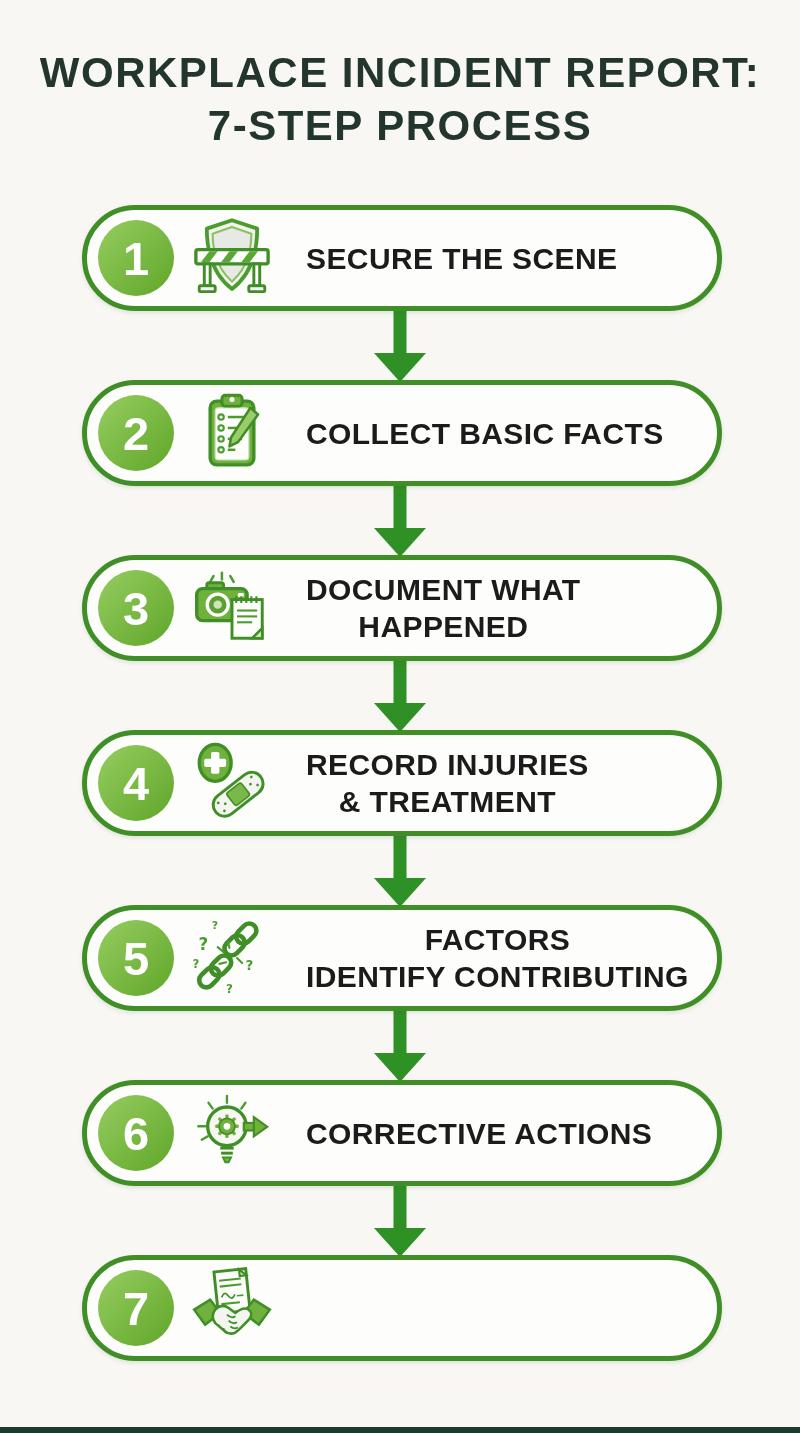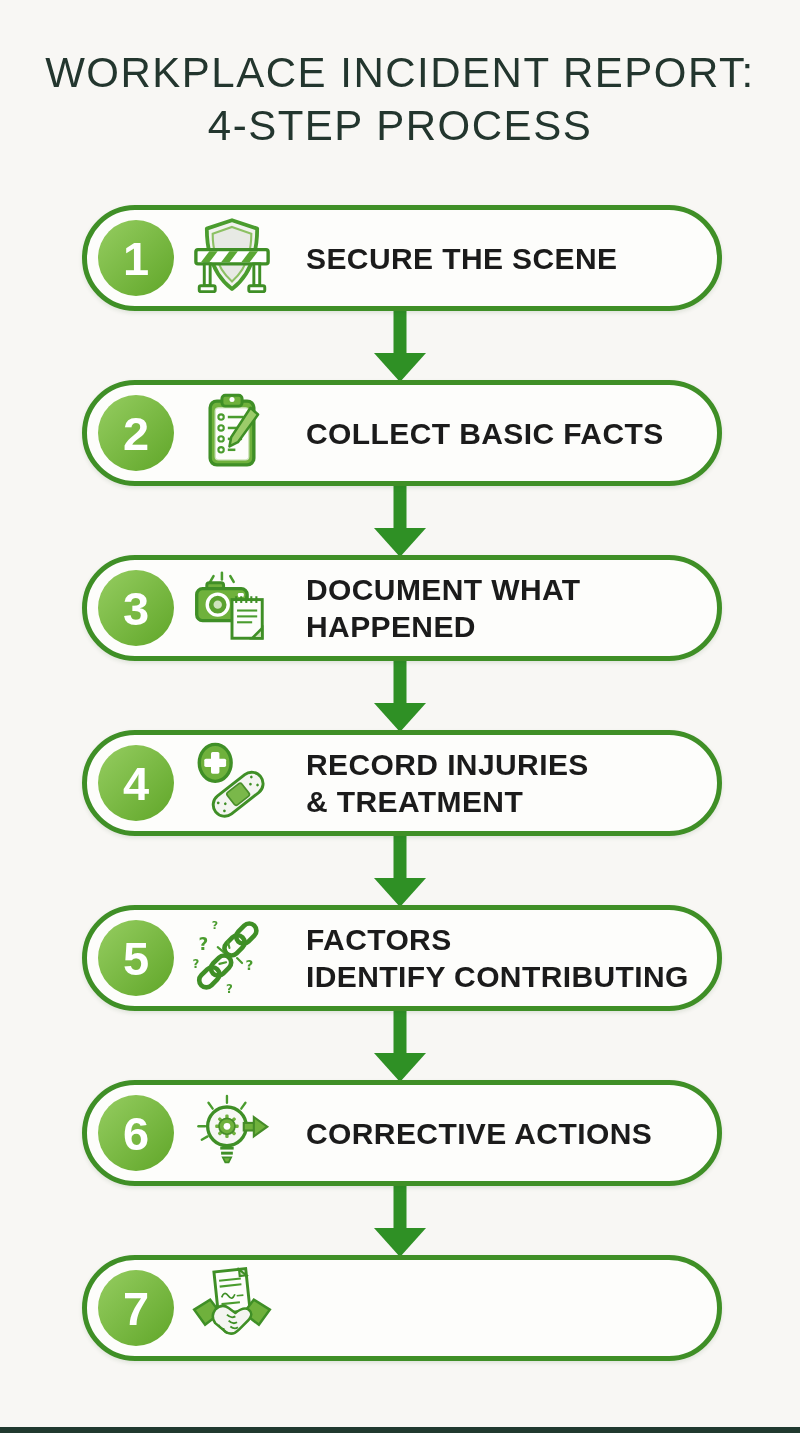--- a/index.html
+++ b/index.html
@@ -3,50 +3,50 @@
 <meta charset="utf-8">
 <style>
   html,body{margin:0;padding:0;}
   .canvas{
     position:relative;width:800px;height:1433px;overflow:hidden;
     background:#f8f7f4;
     font-family:"Liberation Sans",sans-serif;
   }
   .title{
     position:absolute;top:46px;left:0;width:100%;text-align:center;
-    color:#23362e;font-weight:normal;font-size:42px;line-height:53px;letter-spacing:1.5px;
+    color:#23362e;font-weight:bold;font-size:42px;line-height:53px;letter-spacing:1.5px;
   }
   .step{position:absolute;left:82px;width:640px;height:106px;z-index:2;}
   .pill{
     box-sizing:border-box;width:100%;height:100%;
     border:5px solid #3f8f26;border-radius:56px;background:#fdfdfb;
     display:flex;align-items:center;
     box-shadow:0 2px 4px rgba(40,80,30,.12);
   }
   .num{
     width:76px;height:76px;border-radius:50%;flex:none;
     background:linear-gradient(135deg,#90c95b 10%,#68ac31 85%);
     margin-left:11px;display:flex;align-items:center;justify-content:center;
   }
   .num span{color:#ffffff;font-size:47px;font-weight:bold;}
   .icon-box{width:88px;height:94px;margin-left:14px;flex:none;display:flex;align-items:center;justify-content:center;}
   .label{
     margin-left:30px;display:flex;flex-direction:column;justify-content:center;
-    font-weight:bold;font-size:30px;line-height:37px;letter-spacing:.4px;color:#1b1b1b;
+    font-weight:bold;font-size:30px;line-height:37px;letter-spacing:.4px;color:#1b1b1b;align-items:center;
   }
   .arrow{position:absolute;left:373px;z-index:1;height:72px;}
   .footer-bar{position:absolute;bottom:0;left:0;width:100%;height:6px;background:#20392f;}
 </style>
 </head>
 <body>
 
 <div class="canvas">
   <div class="title">
     <div>WORKPLACE INCIDENT REPORT:</div>
-    <div>4-STEP PROCESS</div>
+    <div>7-STEP PROCESS</div>
   </div>
   <div id="steps">
       <div class="step" style="top: 205px;">
     <div class="pill">
       <div class="num">
         <span>1</span>
       </div>
       <div class="icon-box">
             <svg viewBox="0 0 100 100" width="84" height="90">
     <path d="M50 5 L80 15 C80 45 72 70 50 87 C28 70 20 45 20 15 Z" fill="#f1f2ee" stroke="#4a9c2e" stroke-width="4.5" stroke-linejoin="round"></path>

